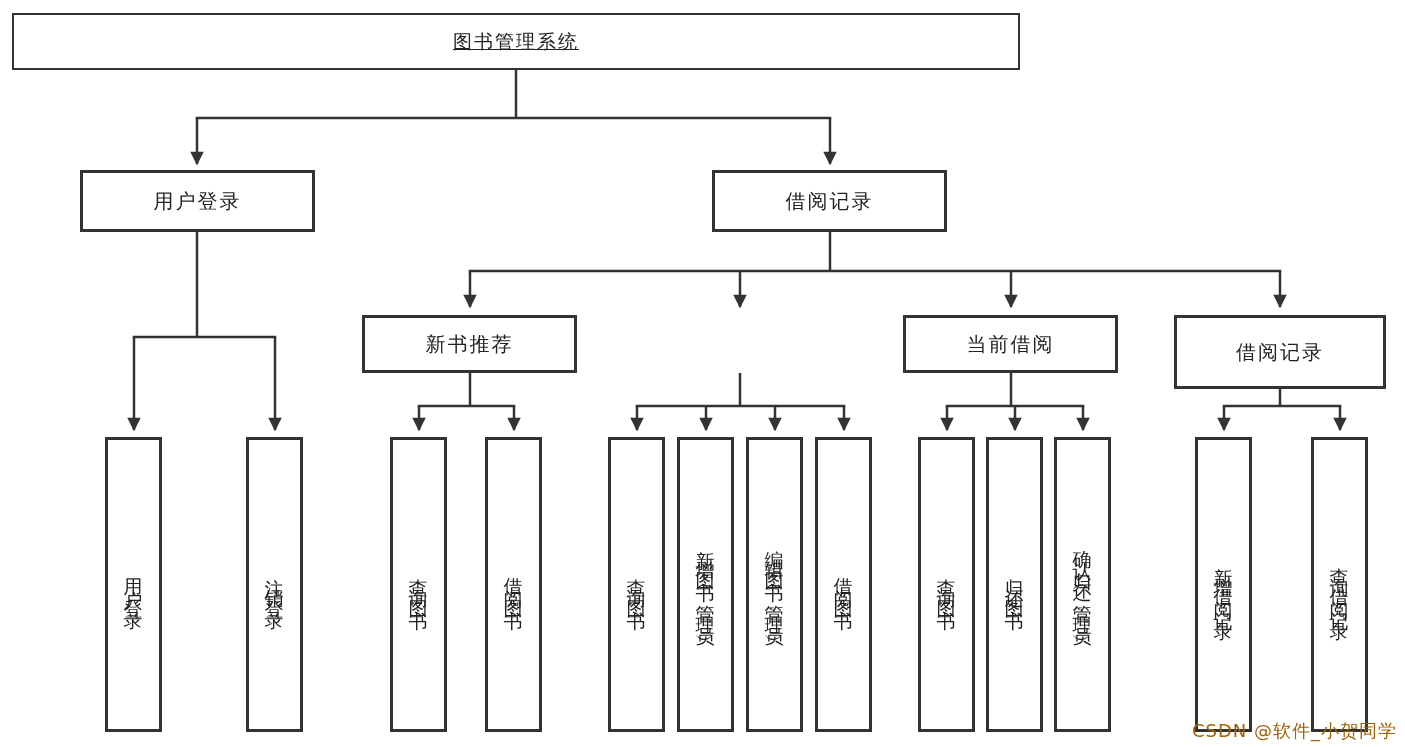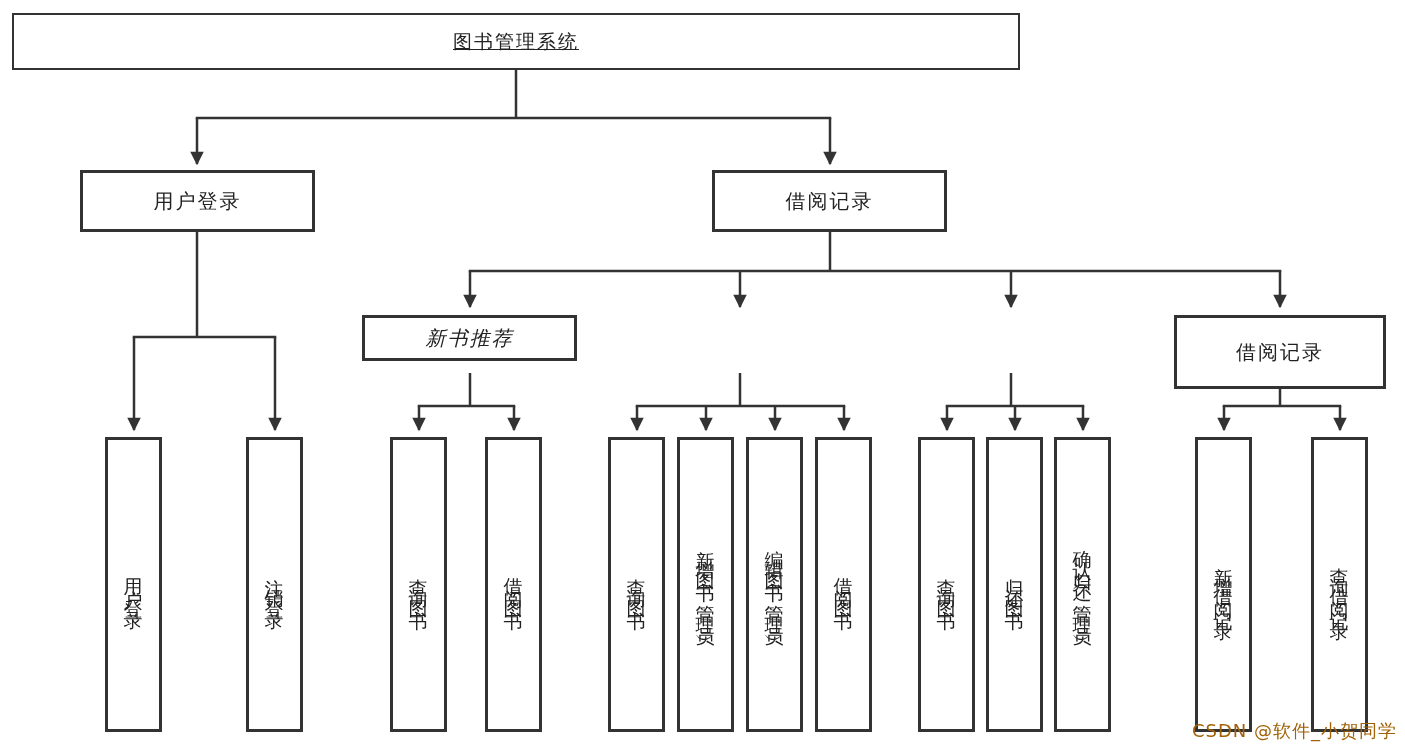--- a/index.html
+++ b/index.html
@@ -92,21 +92,22 @@
         <line x1="1340" y1="406" x2="1340" y2="430" marker-end="url(#arrow)"></line>
       </g>
     </g>
   </svg>
 
   <div class="node top" style="left:12px; top:13px; width:1008px; height:57px;text-decoration:underline;">图书管理系统</div>
 
   <div class="node" style="left:80px; top:170px; width:235px; height:62px;">用户登录</div>
   <div class="node" style="left:712px; top:170px; width:235px; height:62px;">借阅记录</div>
 
-  <div class="node" style="left:362px; top:315px; width:215px; height:46px;font-style:italic;">新书推荐</div>
+  <div class="node" style="left:362px; top:315px; width:215px; height:58px;">新书推荐</div>
+  <div class="node" style="left:903px; top:315px; width:215px; height:58px;">当前借阅</div>
   <div class="node" style="left:1174px; top:315px; width:212px; height:74px;">借阅记录</div>
 
   <div class="node vnode" style="left:105px; top:437px; width:57px; height:295px;">用户登录</div>
   <div class="node vnode" style="left:246px; top:437px; width:57px; height:295px;">注销登录</div>
 
   <div class="node vnode" style="left:390px; top:437px; width:57px; height:295px;">查询图书</div>
   <div class="node vnode" style="left:485px; top:437px; width:57px; height:295px;">借阅图书</div>
 
   <div class="node vnode" style="left:608px; top:437px; width:57px; height:295px;">查询图书</div>
   <div class="node vnode" style="left:677px; top:437px; width:57px; height:295px;">新增图书（管理员）</div>

